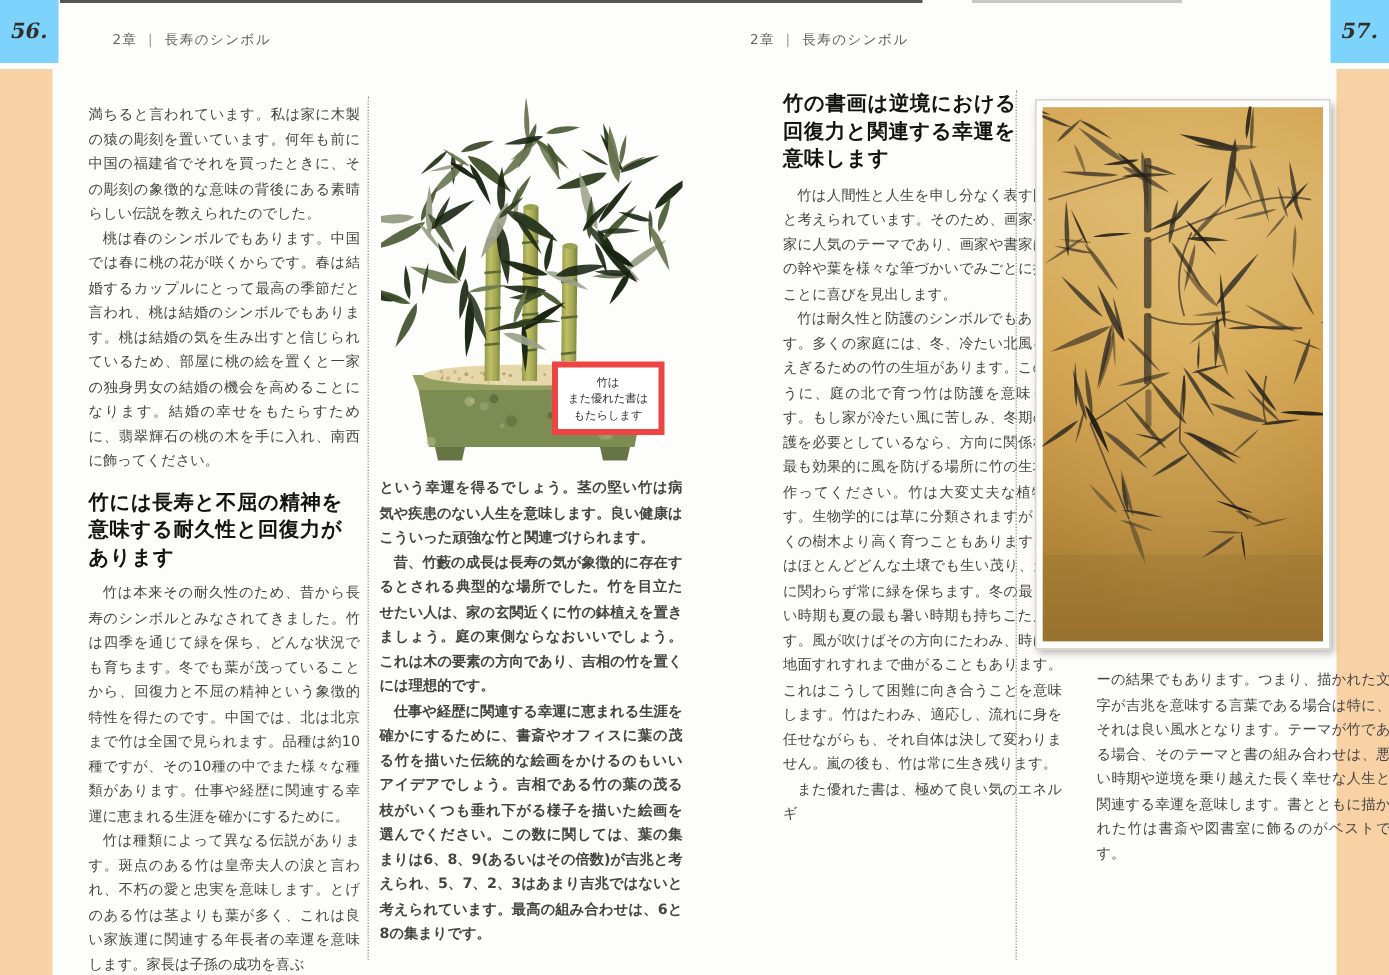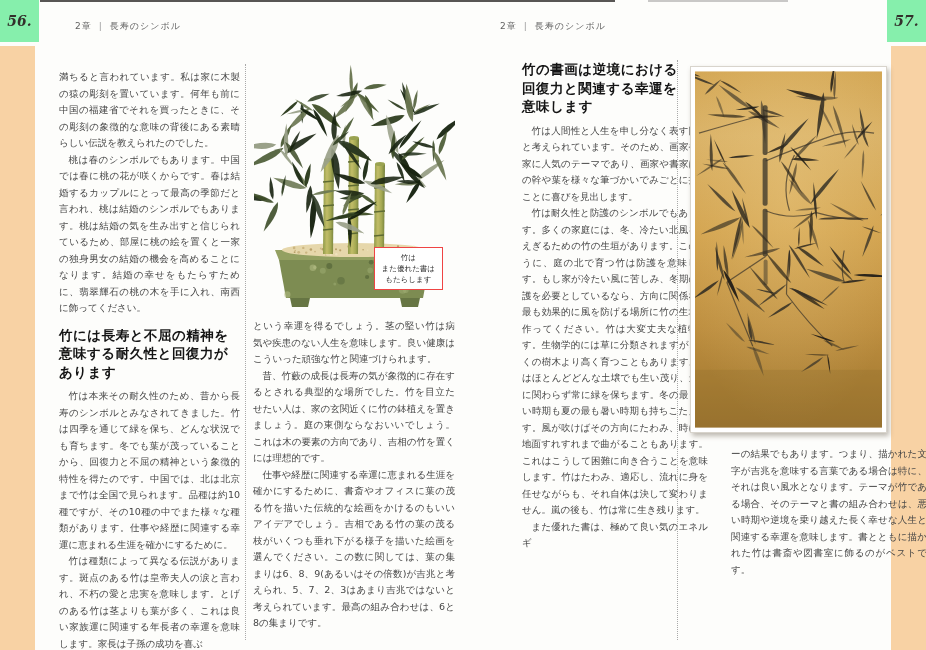--- a/index.html
+++ b/index.html
@@ -2,21 +2,21 @@
 <html><head>
 <meta charset="utf-8">
 <style>
   html,body{margin:0;padding:0;background:#e9e9e9;}
   .page-wrap{
     position:relative;width:926px;height:650px;background:#fdfdfb;overflow:hidden;
     font-family:"DejaVu Sans","Liberation Sans",sans-serif;
   }
   .scan-line{position:absolute;height:2px;background:#2e2c2a;}
   .page-num-box{
-    position:absolute;top:0;width:39px;height:42px;background:#86efac;
+    position:absolute;top:0;width:39px;height:42px;background:#7dd3fc;
     display:flex;align-items:center;justify-content:center;
     font-family:"DejaVu Serif","Liberation Serif",serif;font-style:italic;
     font-size:14px;font-weight:bold;color:#33302c;
   }
   .edge-strip{position:absolute;top:46px;bottom:0;width:35px;background:#F8D2A4;}
   .running-head{
     position:absolute;top:20px;font-size:9px;color:#5f5f5f;
     text-align:left;letter-spacing:1px;
   }
   .running-head .divider{color:#9a9a9a;margin:0 7px;}
@@ -26,21 +26,21 @@
   .body-text p.ind{text-indent:1em;}
   .sec-heading{
     font-size:13.5px;font-weight:bold;color:#141414;line-height:18.5px;
     white-space:pre-line;margin:9px 0 7px;letter-spacing:.5px;text-align:left;
   }
   .sec-heading.first{margin-top:0;}
   .dotted-sep{position:absolute;width:0;border-left:1px dotted #a9a9a9;}
   .photo{position:absolute;left:254px;top:62px;width:201px;height:250px;}
   .photo svg{display:block;width:100%;height:100%;}
   .photo-caption{
-    position:absolute;right:12px;bottom:22px;background:#ffffff;border:1px solid #ef4444;
+    position:absolute;right:12px;bottom:22px;background:#ffffff;border:4px solid #ef4444;
     padding:4px 7px;font-size:7.5px;line-height:11px;text-align:center;color:#2e2e2e;
   }
   .painting{
     position:absolute;left:690px;top:66px;width:197px;height:367px;
     background:#ffffff;padding:4px;box-sizing:border-box;
     box-shadow:2px 3px 5px rgba(110,100,85,.45);border:1px solid #d8d4cc;
   }
   .painting svg{display:block;width:100%;height:100%;}
 </style>
 </head>
@@ -269,21 +269,21 @@
           <path d="M0 0 Q 6.8 -4.6 22.7 -0.9 Q 8.0 2.3 0 0 Z" transform="translate(180.2 85.2) rotate(197.6)" fill="#1a2613" fill-opacity="0.91"></path>
         </g>
     </svg>
     <div class="photo-caption">
       <div>竹は</div>
       <div>また優れた書は</div>
       <div>もたらします</div>
     </div>
   </div>
 
-  <div class="col body-text" style="left:253px;top:318px;width:202px;">
+  <div class="col body-text" style="left:253px;top:318px;width:202px;font-weight:bold;">
     <p>という幸運を得るでしょう。茎の堅い竹は病気や疾患のない人生を意味します。良い健康はこういった頑強な竹と関連づけられます。</p>
     <p class="ind">昔、竹藪の成長は長寿の気が象徴的に存在するとされる典型的な場所でした。竹を目立たせたい人は、家の玄関近くに竹の鉢植えを置きましょう。庭の東側ならなおいいでしょう。これは木の要素の方向であり、吉相の竹を置くには理想的です。</p>
     <p class="ind">仕事や経歴に関連する幸運に恵まれる生涯を確かにするために、書斎やオフィスに葉の茂る竹を描いた伝統的な絵画をかけるのもいいアイデアでしょう。吉相である竹の葉の茂る枝がいくつも垂れ下がる様子を描いた絵画を選んでください。この数に関しては、葉の集まりは6、8、9(あるいはその倍数)が吉兆と考えられ、5、7、2、3はあまり吉兆ではないと考えられています。最高の組み合わせは、6と8の集まりです。</p>
   </div>
 
   <div class="col body-text" style="left:502px;top:60px;width:186px;margin-left:20px;">
     <h2 class="sec-heading first">竹の書画は逆境における
 回復力と関連する幸運を
 意味します</h2>
     <p class="ind">竹は人間性と人生を申し分なく表す隠喩と考えられています。そのため、画家や書家に人気のテーマであり、画家や書家は竹の幹や葉を様々な筆づかいでみごとに描くことに喜びを見出します。</p>

